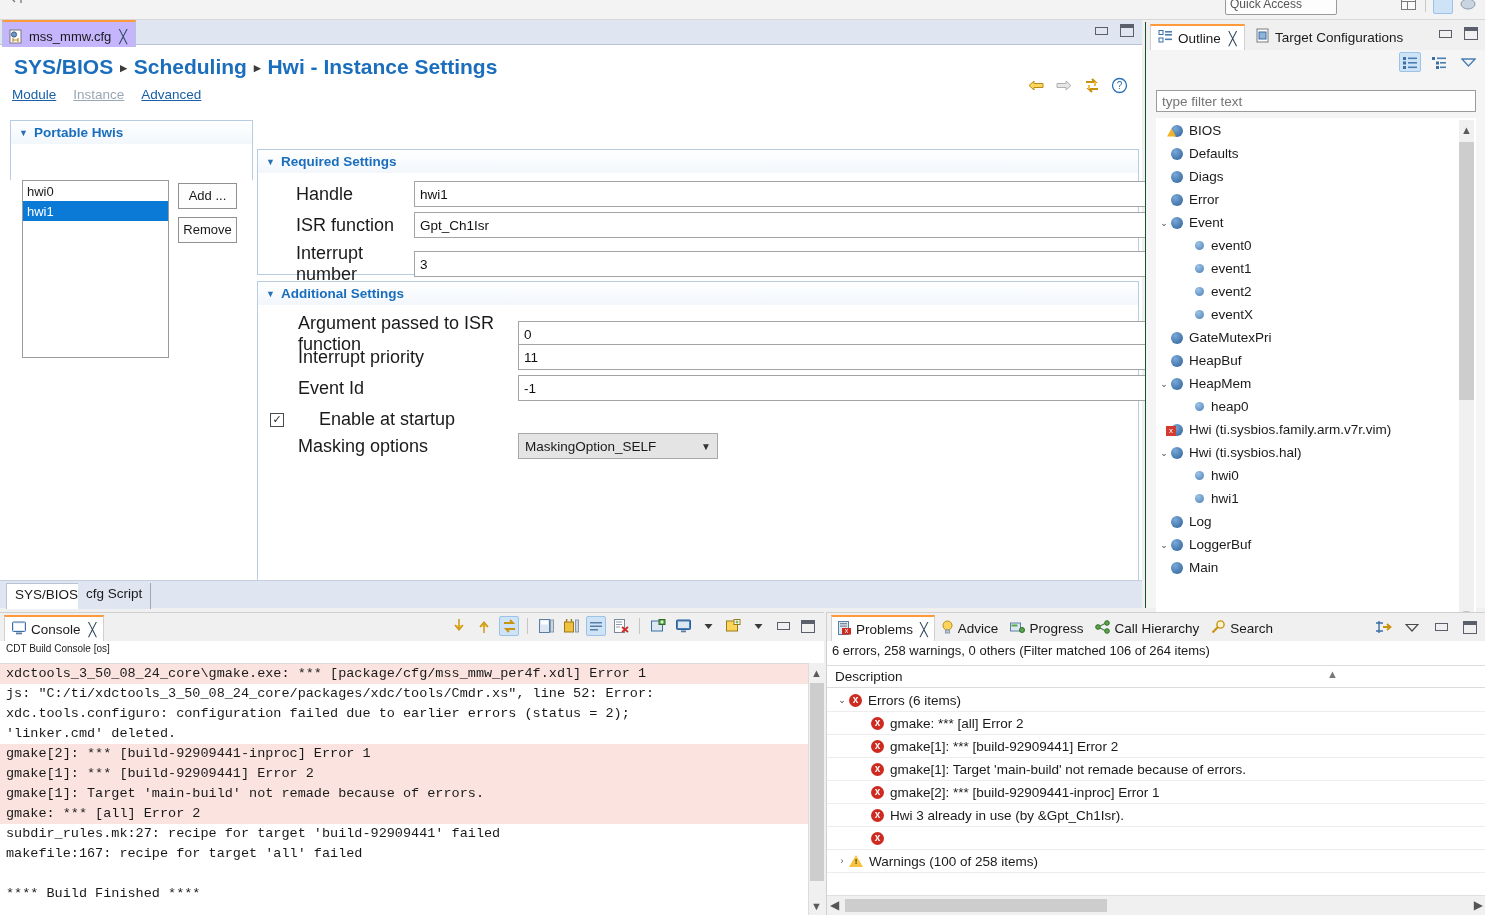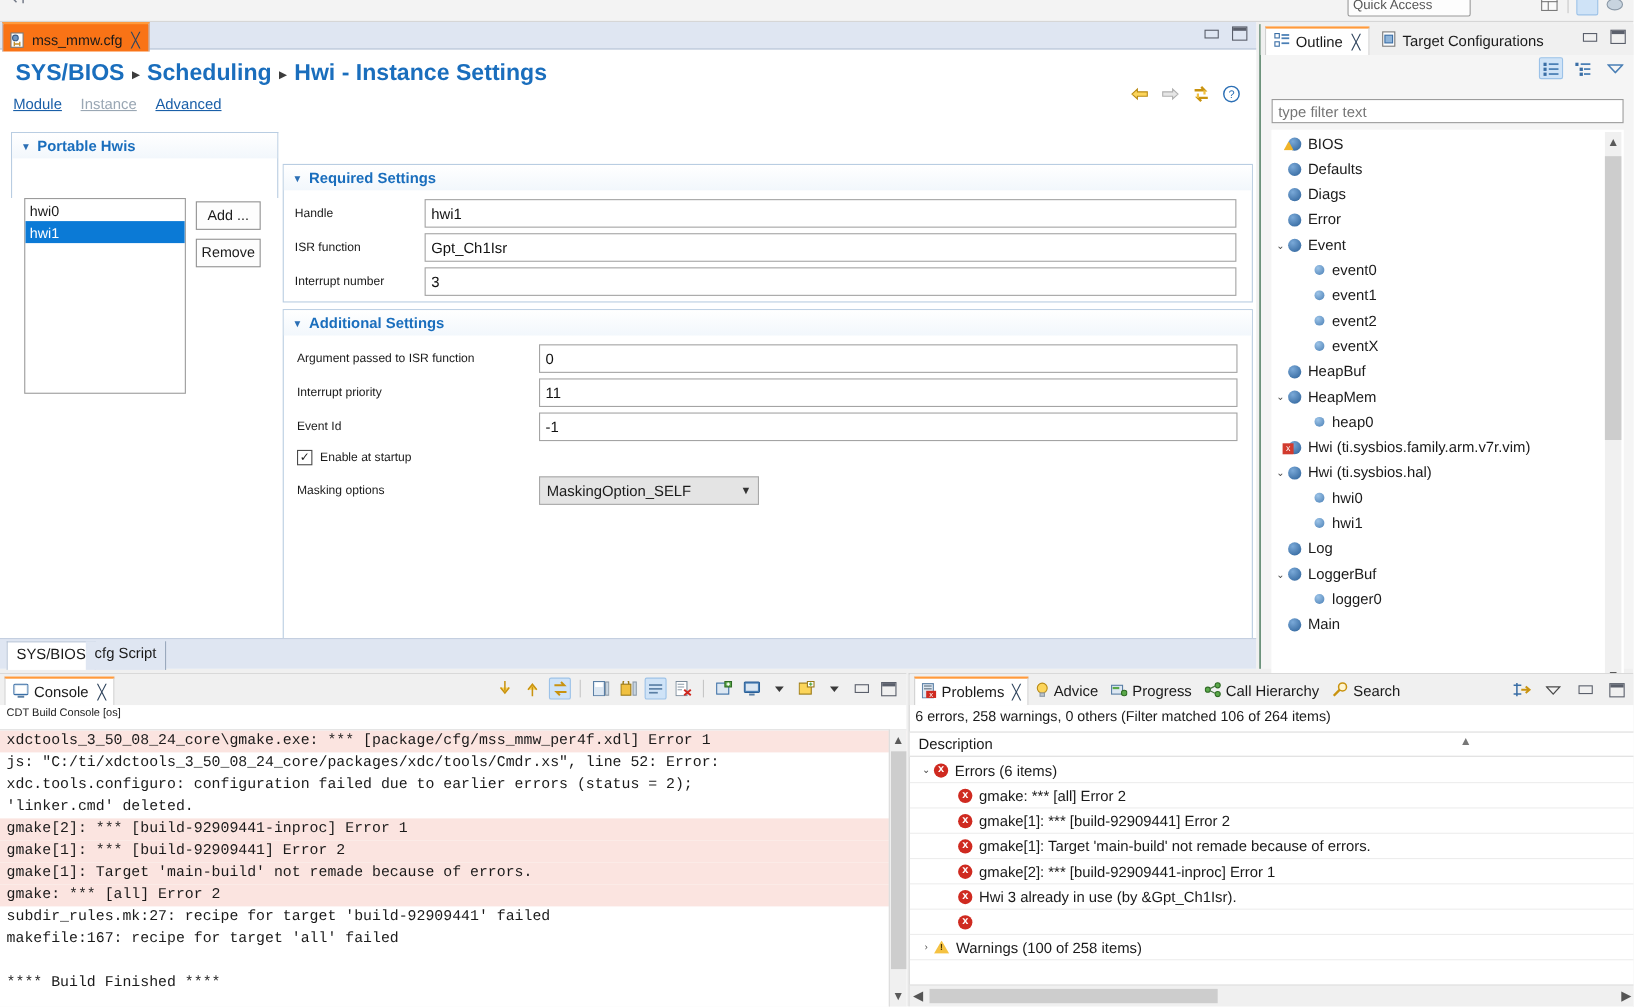--- a/index.html
+++ b/index.html
@@ -43,21 +43,21 @@
   .editor {
     position: absolute; left: 0; top: 20px; width: 1142px; height: 588px;
     background: #ffffff;
   }
   .editor-tabbar {
     position: absolute; left: 0; top: 0; width: 1142px; height: 25px;
     background: #dfe6f2; border-bottom: 1px solid #b7c4d6;
   }
   .tab-active {
     position: absolute; left: 2px; top: 0px; height: 27px;
-    background: #f97316; border: 1px solid #b7c4d6; border-bottom: none;
+    background: #c4b5fd; border: 1px solid #b7c4d6; border-bottom: none;
     border-top: 2px solid #ff9a3c;
     padding: 3px 8px 0 6px;
     display: flex; align-items: center; gap: 5px;
     font-size: 13px;
   }
   .tab-icon {
     width: 15px; height: 15px; position: relative; flex: 0 0 auto;
   }
   .tab-icon svg { display:block; }
   .tab-close { color: #30455e; font-size: 13px; margin-left: 3px; cursor: pointer; }
@@ -124,21 +124,21 @@
   .panel-required {
     position: absolute; left: 257px; top: 129px; width: 882px; height: 126px;
     border: 1px solid #b9cde2; background: #ffffff;
   }
   .panel-additional {
     position: absolute; left: 257px; top: 261px; width: 882px; height: 322px;
     border: 1px solid #b9cde2; background: #ffffff;
   }
 
   .field-row { position: absolute; display: flex; align-items: center; }
-  .field-label { font-size: 11px; color: #1a1a1a; }
+  .field-label { font-size: 18px; color: #1a1a1a; margin-left: 28px; }
   .field-input {
     border: 1px solid #a4a4a4; background: #ffffff; height: 26px;
     font-size: 13.5px; font-family: "Liberation Sans", sans-serif;
     padding: 0 5px; color: #111; outline: none;
   }
   .select-box {
     width: 200px; height: 26px; border: 1px solid #a8a8a8;
     background: #e4e4e4; font-size: 13.5px; padding: 0 6px;
     display: flex; align-items: center; justify-content: space-between;
     cursor: pointer;
@@ -537,20 +537,25 @@
             <span>event2</span>
           </div>
           <div class="tree-row" style="padding-left: 22px;">
             <span class="tw"></span>
             <span class="dot small"></span>
             <span>eventX</span>
           </div>
           <div class="tree-row" style="padding-left: 0px;">
             <span class="tw"></span>
             <span class="dot"></span>
+            <span>GateMutexPri</span>
+          </div>
+          <div class="tree-row" style="padding-left: 0px;">
+            <span class="tw"></span>
+            <span class="dot"></span>
             <span>HeapBuf</span>
           </div>
           <div class="tree-row" style="padding-left: 0px;">
             <span class="tw">⌄</span>
             <span class="dot"></span>
             <span>HeapMem</span>
           </div>
           <div class="tree-row" style="padding-left: 22px;">
             <span class="tw"></span>
             <span class="dot small"></span>
@@ -578,25 +583,20 @@
           </div>
           <div class="tree-row" style="padding-left: 0px;">
             <span class="tw"></span>
             <span class="dot"></span>
             <span>Log</span>
           </div>
           <div class="tree-row" style="padding-left: 0px;">
             <span class="tw">⌄</span>
             <span class="dot"></span>
             <span>LoggerBuf</span>
-          </div>
-          <div class="tree-row" style="padding-left: 22px;">
-            <span class="tw"></span>
-            <span class="dot small"></span>
-            <span>logger0</span>
           </div>
           <div class="tree-row" style="padding-left: 0px;">
             <span class="tw"></span>
             <span class="dot"></span>
             <span>Main</span>
           </div>
         </div>
       <div class="tree-scroll">
         <div class="sc-arrow" style="top:0;">▲</div>
         <div class="tree-thumb"></div>

